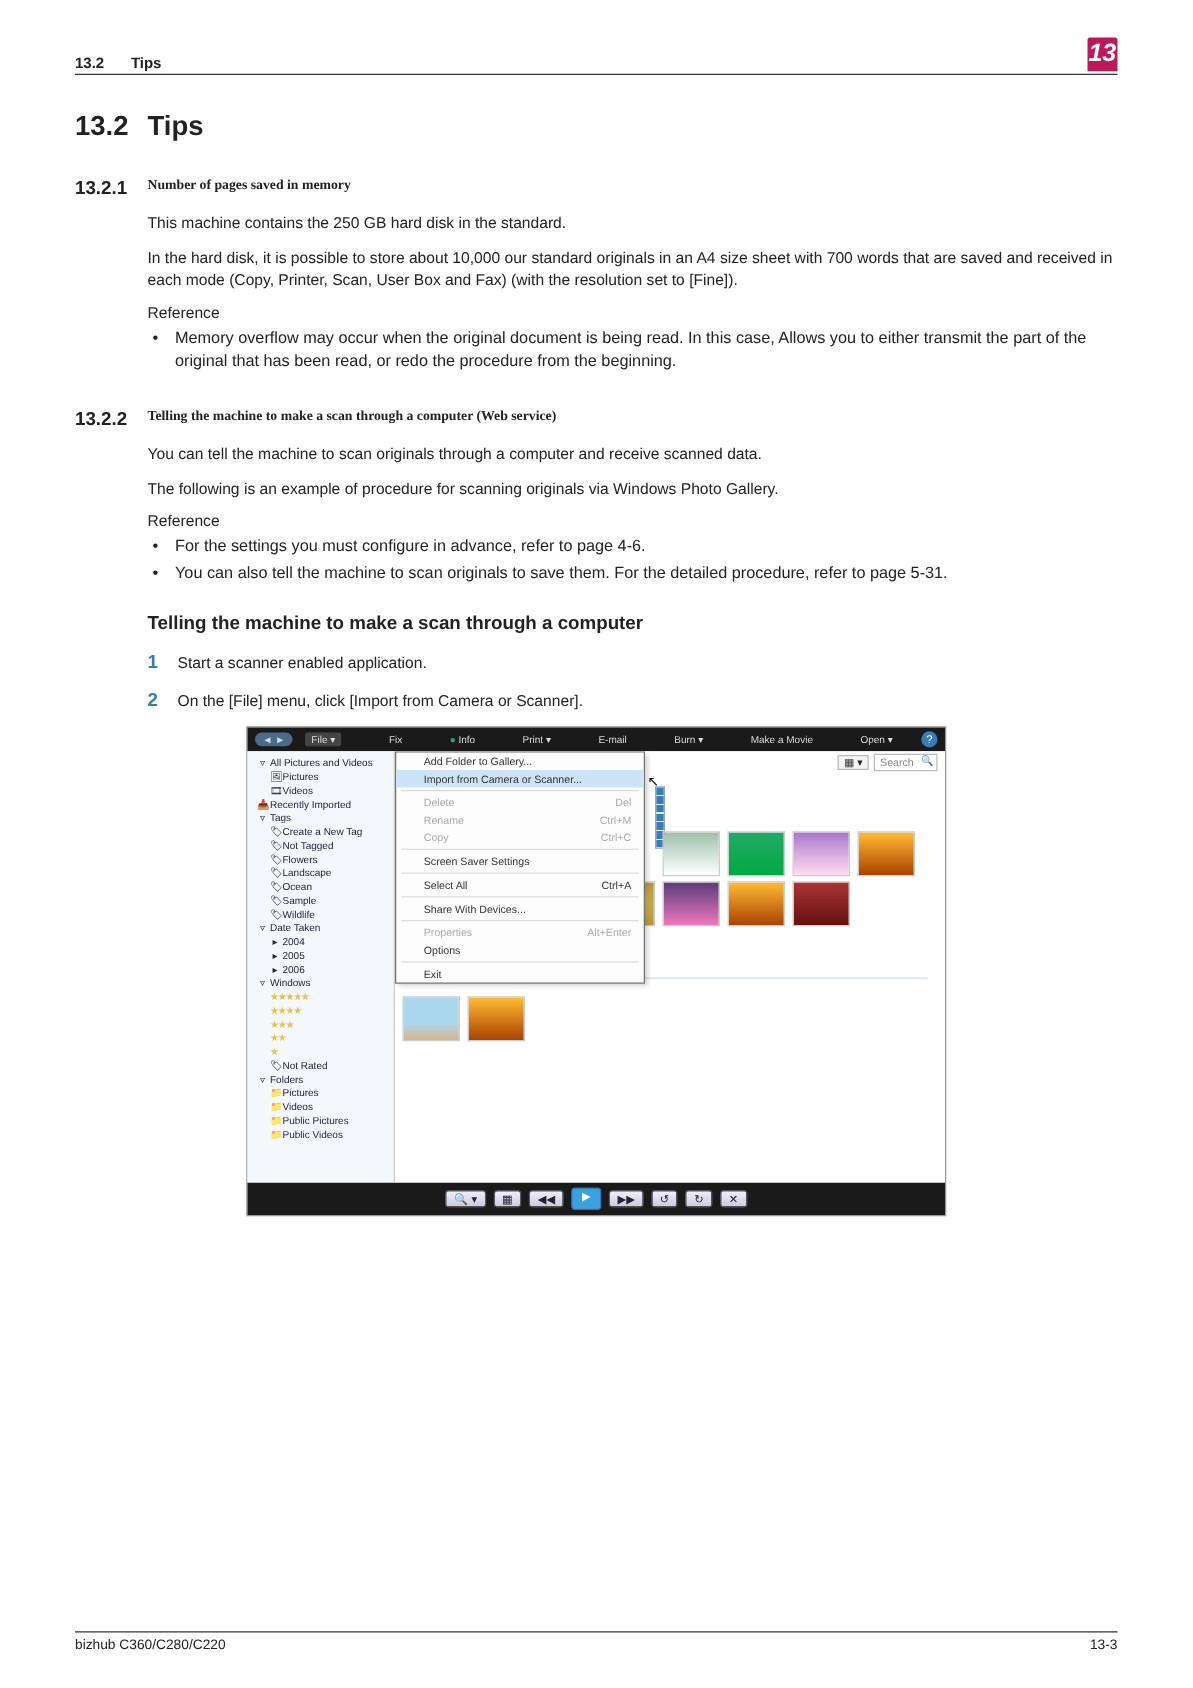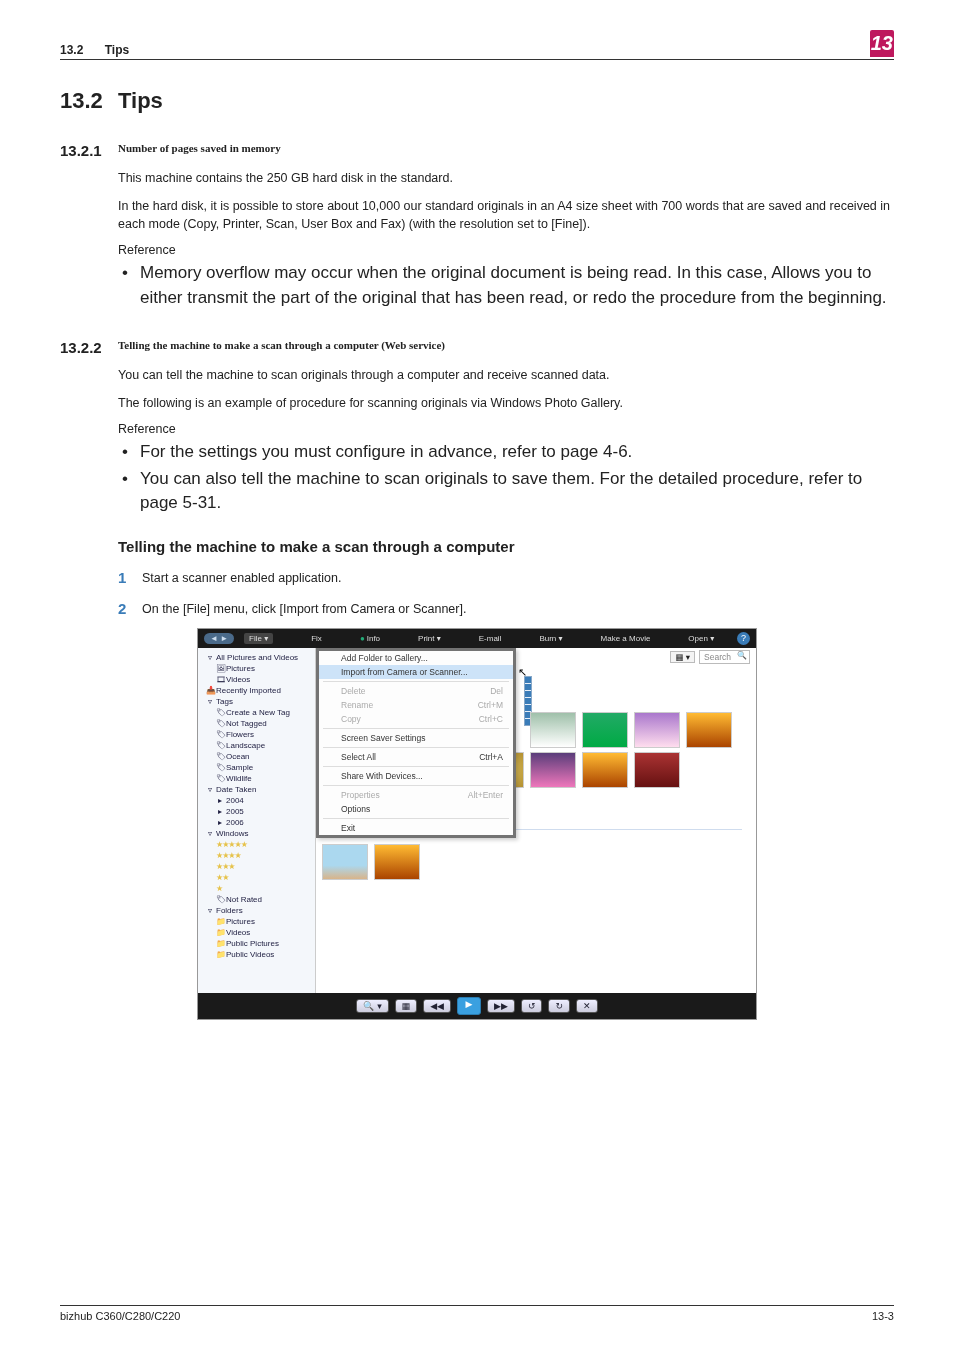--- a/index.html
+++ b/index.html
@@ -64,21 +64,21 @@
     margin-left: 58px;
     font-size: 12.5px;
     margin-top: 10px;
   }
   ul.bullets {
     margin-left: 58px;
     margin-top: 4px;
     list-style: none;
   }
   ul.bullets li {
-    font-size: 17px;
+    font-size: 13px;
     line-height: 1.45;
     position: relative;
     padding-left: 22px;
     margin-top: 2px;
   }
   ul.bullets li::before {
     content: "•";
     position: absolute;
     left: 4px;
     top: 0;
@@ -163,21 +163,21 @@
   .ss-sidebar .node.l1 { padding-left: 4px; }
   .ss-sidebar .node.l2 { padding-left: 14px; }
   .ss-sidebar .node .ico { display: inline-block; width: 8px; text-align: center; margin-right: 2px; }
   .ss-sidebar .stars { color: #e6c24a; letter-spacing: -1px; }
   .ss-main { flex: 1; position: relative; background: #fff; overflow: hidden; }
   .ss-menu {
     position: absolute;
     left: 0; top: 0;
     width: 200px;
     background: #fdfdfd;
-    border: 3px solid #737373;
+    border: 1px solid #737373;
     box-shadow: 2px 2px 4px rgba(0,0,0,0.2);
     z-index: 5;
     font-size: 8.5px;
   }
   .ss-menu .mi {
     display: flex;
     justify-content: space-between;
     padding: 2px 10px 2px 22px;
     color: #333;
   }

